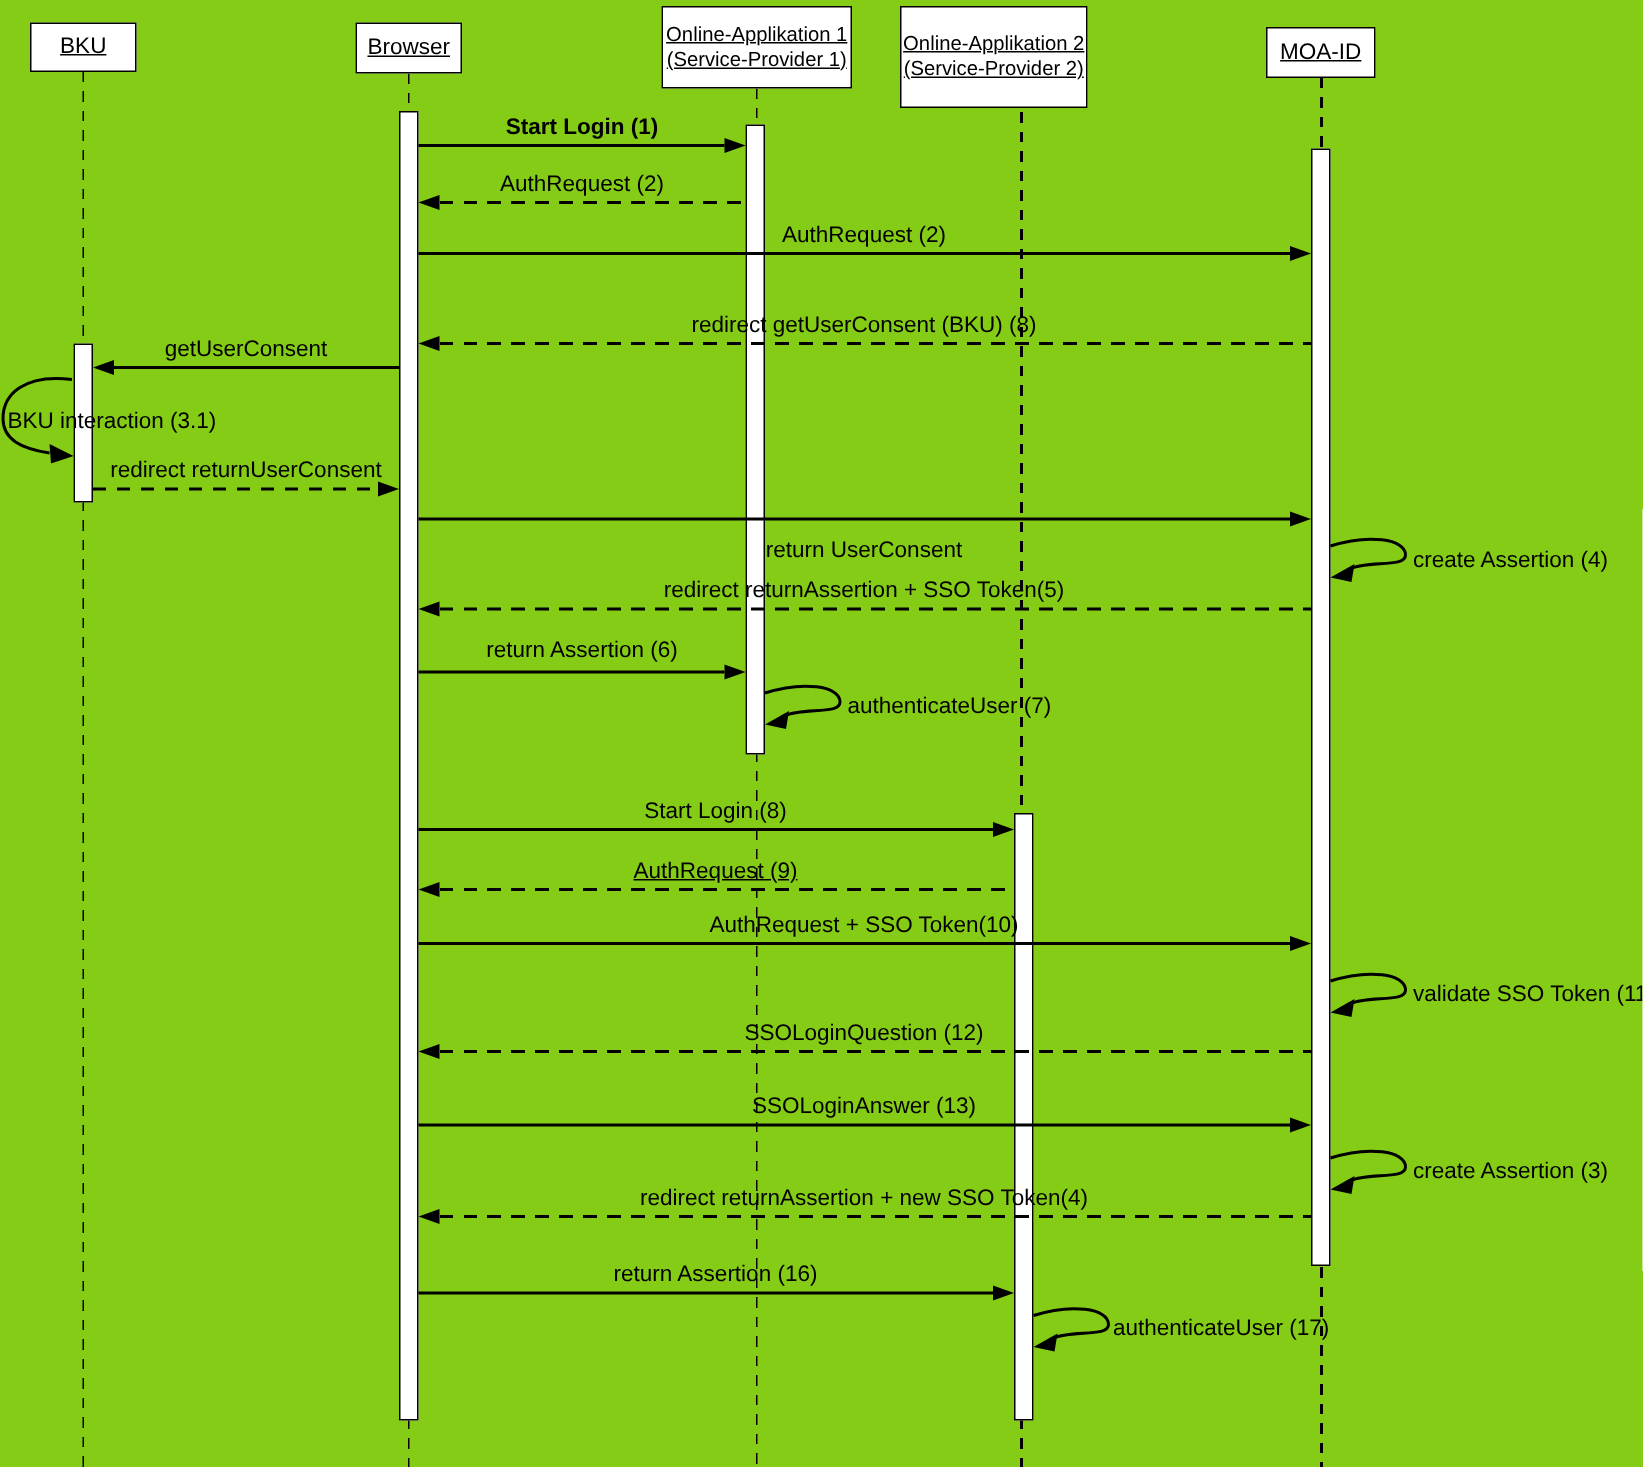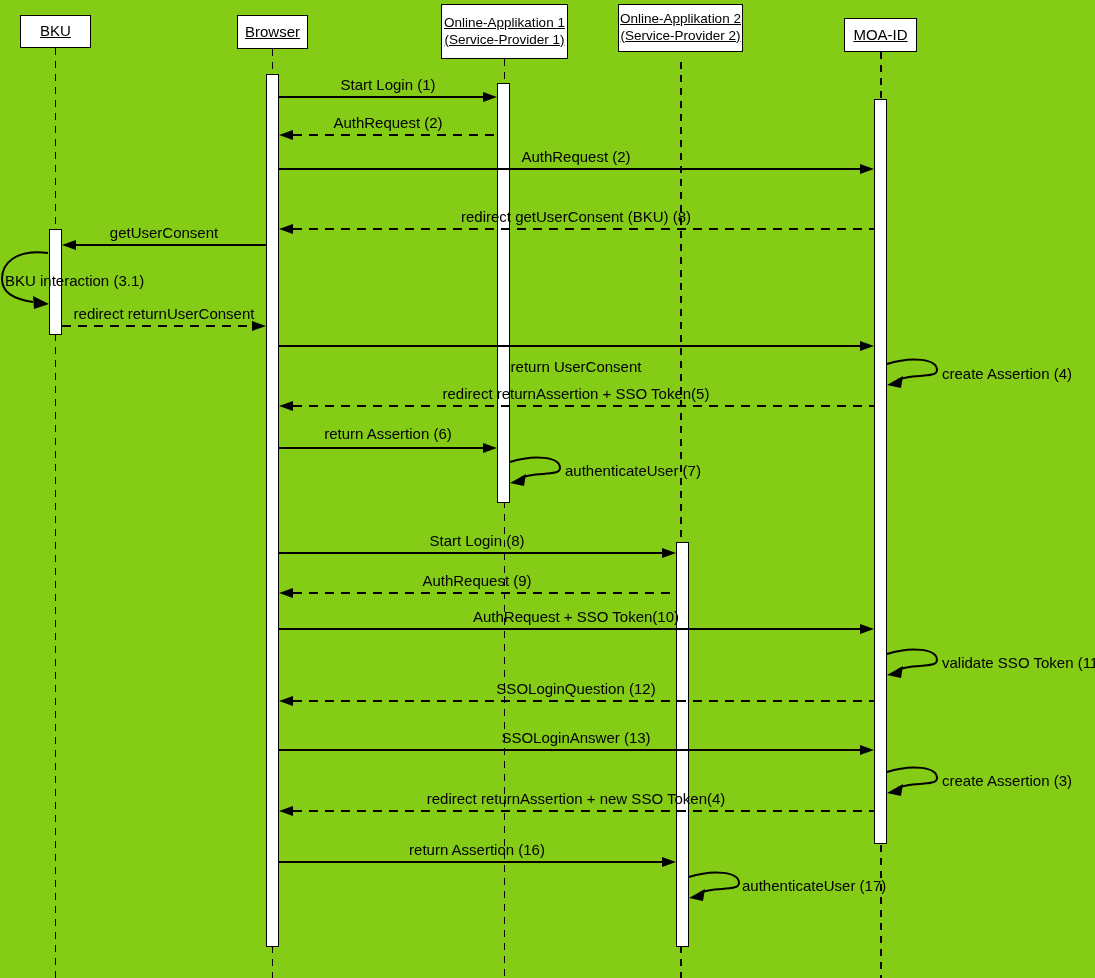--- a/index.html
+++ b/index.html
@@ -61,29 +61,29 @@
   <div class="actor" style="left:20px; top:15px; width:71px; height:33px;">
     <span class="al">BKU</span>
   </div>
   <div class="actor" style="left:237px; top:15px; width:71px; height:34px;">
     <span class="al">Browser</span>
   </div>
   <div class="actor small" style="left:441px; top:4px; width:127px; height:55px;">
     <span class="al">Online-Applikation 1</span>
     <span class="al">(Service-Provider 1)</span>
   </div>
-  <div class="actor small" style="left:618px; top:4px; width:125px; height:48px;">
+  <div class="actor small" style="left:600px; top:4px; width:125px; height:68px;">
     <span class="al">Online-Applikation 2</span>
     <span class="al">(Service-Provider 2)</span>
   </div>
   <div class="actor" style="left:844px; top:18px; width:73px; height:34px;">
     <span class="al">MOA-ID</span>
   </div>
 
-  <div class="mlabel" style="left:388px; top:76px;">Start Login (1)</div>
+  <div class="mlabel" style="left:388px; top:76px;font-weight:bold;">Start Login (1)</div>
   <div class="mline" style="left:279px; top:96px; width:204px;"></div>
   <div class="ah-r" style="left:483px; top:92px;"></div>
 
   <div class="mlabel" style="left:388px; top:114px;">AuthRequest (2)</div>
   <div class="mline dash" style="left:293px; top:134px; width:204px;"></div>
   <div class="ah-l" style="left:279px; top:130px;"></div>
 
   <div class="mlabel" style="left:576px; top:148px;">AuthRequest (2)</div>
   <div class="mline" style="left:279px; top:168px; width:581px;"></div>
   <div class="ah-r" style="left:860px; top:164px;"></div>
@@ -127,21 +127,21 @@
   <svg class="loop" style="left:509px; top:456px;" width="54" height="32" viewBox="0 0 54 32">
     <path d="M1,6 C26,-2 51,1 51,12 C51,21 25,15 12,22" fill="none" stroke="#000" stroke-width="2"></path>
     <polygon points="1,27 17,18 15,30" fill="#000"></polygon>
   </svg>
   <div class="mlabel lft" style="left:565px; top:462px;text-align:center;">authenticateUser (7)</div>
 
   <div class="mlabel" style="left:477px; top:532px;">Start Login (8)</div>
   <div class="mline" style="left:279px; top:552px; width:383px;"></div>
   <div class="ah-r" style="left:662px; top:548px;"></div>
 
-  <div class="mlabel" style="left:477px; top:572px;">AuthRequest (9)</div>
+  <div class="mlabel" style="left:477px; top:572px;text-decoration:underline;">AuthRequest (9)</div>
   <div class="mline dash" style="left:293px; top:592px; width:383px;"></div>
   <div class="ah-l" style="left:279px; top:588px;"></div>
 
   <div class="mlabel" style="left:576px; top:608px;">AuthRequest + SSO Token(10)</div>
   <div class="mline" style="left:279px; top:628px; width:581px;"></div>
   <div class="ah-r" style="left:860px; top:624px;"></div>
 
   <svg class="loop" style="left:886px; top:648px;" width="54" height="32" viewBox="0 0 54 32">
     <path d="M1,6 C26,-2 51,1 51,12 C51,21 25,15 12,22" fill="none" stroke="#000" stroke-width="2"></path>
     <polygon points="1,27 17,18 15,30" fill="#000"></polygon>

